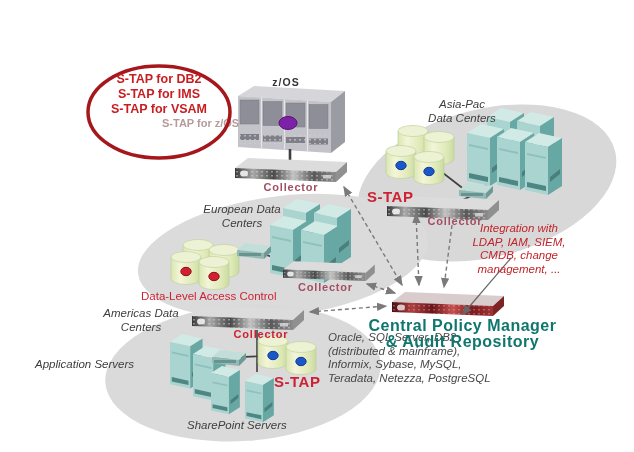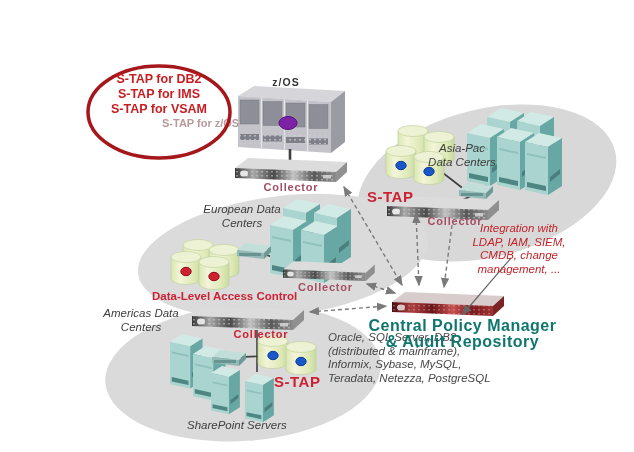--- a/index.html
+++ b/index.html
@@ -19,35 +19,35 @@
     font-size:12.5px; font-weight:bold; color:#c81e22; line-height:15px;
   }
   .gray-note {
     left:162px; top:117px; font-size:11px; font-weight:bold; color:#b79b9b;
     white-space:nowrap;
   }
   .zos-lbl { left:240px; top:76px; width:92px; text-align:center;
     font-size:10.5px; font-weight:600; color:#333; letter-spacing:1px; }
   .dc-lbl { font-style:italic; color:#3d3d3d; font-size:11.5px;
     line-height:13.5px; text-align:center; }
-  .asia-lbl { left:403px; top:98px; width:118px;margin-top:44px; }
+  .asia-lbl { left:403px; top:98px; width:118px; }
   .euro-lbl { left:186px; top:203px; width:112px; }
   .amer-lbl { left:90px; top:307px; width:102px; }
   .app-lbl  { left:35px; top:358px; width:110px; text-align:left; }
   .shp-lbl  { left:187px; top:419px; width:110px; text-align:left; }
   .collector { font-size:11px; font-weight:bold; color:#a34e62;
     letter-spacing:0.8px; text-align:center; }
   .col-zos  { left:236px; top:181px; width:110px; }
   .col-asia { left:420px; top:215px; width:70px; }
   .col-euro { left:288px; top:281px; width:75px; }
   .col-amer { left:230px; top:328px; width:62px; color:#cc2233; }
   .stap { font-size:15px; font-weight:bold; color:#cc2233; letter-spacing:0.5px; }
   .stap-asia { left:367px; top:188px; }
   .stap-amer { left:274px; top:373px; }
-  .dlac { left:141px; top:290px; font-size:11.5px; font-weight:bold; color:#cc2233;margin-left:11px; }
+  .dlac { left:141px; top:290px; font-size:11.5px; font-weight:normal; color:#cc2233; }
   .db-list {
     left:328px; top:331px; width:210px; font-style:italic; color:#474747;
     font-size:11.5px; line-height:13.5px; text-align:left;
   }
   .integration {
     left:448px; top:222px; width:142px; font-style:italic; color:#c2242a;
     font-size:11.5px; line-height:13.5px; text-align:center;
   }
   .central-lbl {
     left:360px; top:318px; width:205px; text-align:center; font-weight:bold;
@@ -247,20 +247,21 @@
   <div class="lbl collector col-asia">Collector</div>
 
   <div class="lbl dc-lbl euro-lbl">European Data
 Centers</div>
   <div class="lbl dlac">Data-Level Access Control</div>
   <div class="lbl collector col-euro">Collector</div>
 
   <div class="lbl dc-lbl amer-lbl">Americas Data
 Centers</div>
   <div class="lbl collector col-amer">Collector</div>
+  <div class="lbl dc-lbl app-lbl">Application Servers</div>
   <div class="lbl dc-lbl shp-lbl">SharePoint Servers</div>
   <div class="lbl stap stap-amer">S-TAP</div>
 
   <div class="lbl db-list">Oracle, SQL Server, DB2
 (distributed &amp; mainframe),
 Informix, Sybase, MySQL,
 Teradata, Netezza, PostgreSQL</div>
   <div class="lbl integration">Integration with
 LDAP, IAM, SIEM,
 CMDB, change

